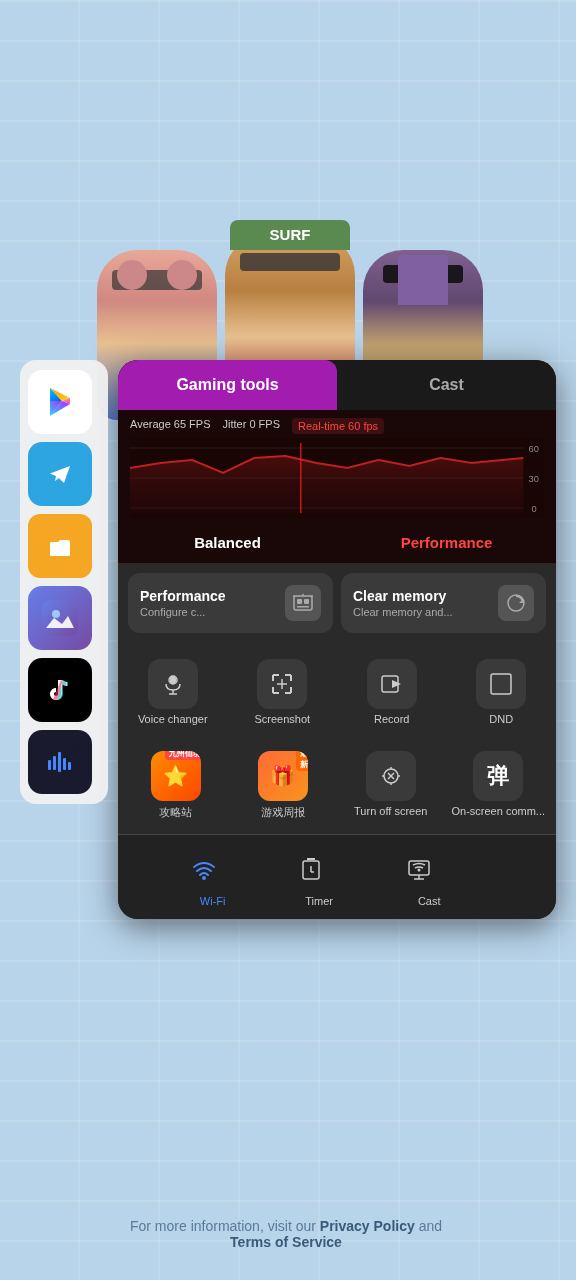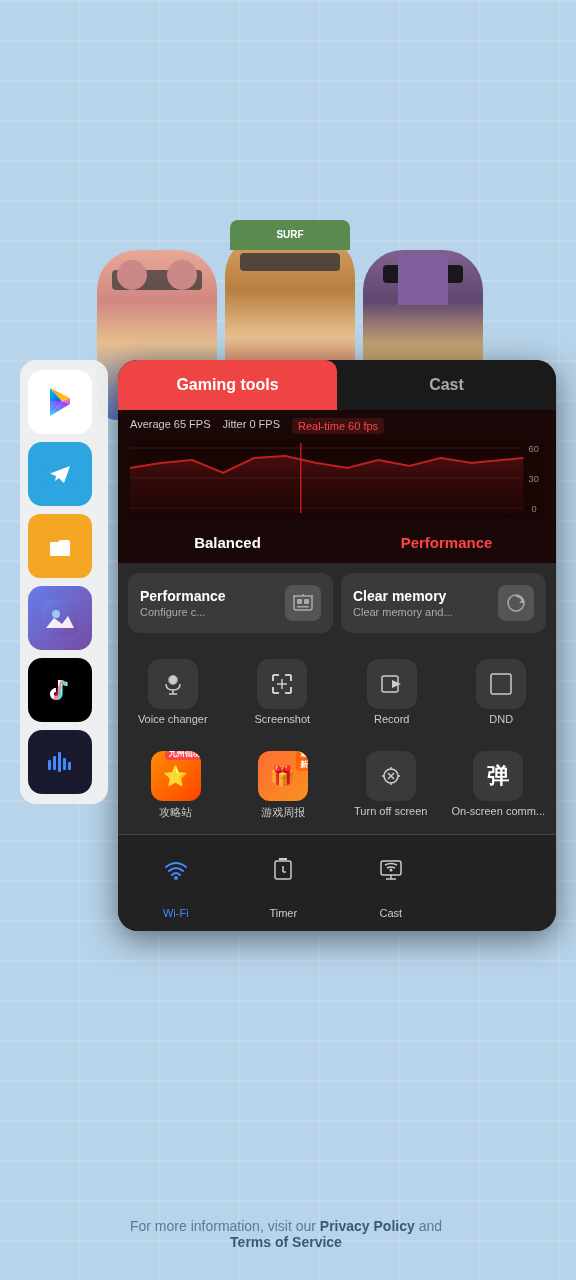--- a/index.html
+++ b/index.html
@@ -104,21 +104,21 @@
       flex: 1;
       padding: 16px 0;
       text-align: center;
       font-size: 16px;
       font-weight: 600;
       cursor: pointer;
       color: #aaa;
     }
 
     .tab.active {
-      background: #ef4444;
+      background: #a21caf;
       color: white;
       border-radius: 12px 12px 0 0;
     }
 
     
     .fps-section {
       background: #1a0808;
       padding: 8px 12px 0;
     }
 
@@ -293,22 +293,22 @@
       display: grid;
       grid-template-columns: repeat(4, 1fr);
       background: #222;
       border-top: 1px solid #444;
       padding: 8px 4px;
     }
 
     .bottom-tool {
       display: flex;
       flex-direction: column;
-      align-items: center;
-      gap: 16px;
+      align-items: flex-end;
+      gap: 4px;
       cursor: pointer;
       padding: 4px;
     }
 
     .bottom-icon {
       width: 44px;
       height: 44px;
       display: flex;
       align-items: center;
       justify-content: center;
@@ -354,21 +354,21 @@
 <div class="bg-wall"></div>
 
 <div class="characters">
   <div style="width:120px;height:170px;background:linear-gradient(180deg,#e8a898 0%,#d08880 30%,#e8c090 55%,#5878c8 100%);border-radius:40px 40px 20px 20px;position:relative;margin:0 4px;">
 
     <div style="position:absolute;top:20px;left:15px;right:15px;height:20px;background:#333;border-radius:4px;opacity:0.7"></div>
     <div style="position:absolute;top:10px;left:20px;width:30px;height:30px;background:#cc8888;border-radius:50%"></div>
     <div style="position:absolute;top:10px;right:20px;width:30px;height:30px;background:#cc8888;border-radius:50%"></div>
   </div>
   <div style="width:130px;height:185px;background:linear-gradient(180deg,#d4a060 0%,#b88040 30%,#e8c090 55%,#c04040 100%);border-radius:40px 40px 20px 20px;position:relative;margin:0 4px;z-index:3;">
-    <div style="position:absolute;top:-15px;left:5px;right:5px;height:30px;background:#5a8a50;border-radius:8px 8px 0 0;font-size:10px;color:white;text-align:center;line-height:30px;font-weight:bold;">SURF</div>
+    <div style="position:absolute;top:-15px;left:5px;right:5px;height:30px;background:#5a8a50;border-radius:8px 8px 0 0;font-size:15px;color:white;text-align:center;line-height:30px;font-weight:bold;">SURF</div>
     <div style="position:absolute;top:18px;left:15px;right:15px;height:18px;background:#333;border-radius:4px;opacity:0.8"></div>
   </div>
   <div style="width:120px;height:170px;background:linear-gradient(180deg,#806090 0%,#604870 30%,#c0a070 55%,#e0c080 100%);border-radius:40px 40px 20px 20px;position:relative;margin:0 4px;">
     <div style="position:absolute;top:15px;left:20px;right:20px;height:18px;background:#111;border-radius:4px;opacity:0.9"></div>
     <div style="position:absolute;top:5px;left:50%;transform:translateX(-50%);width:50px;height:50px;background:#8060a0;border-radius:4px 4px 0 0"></div>
   </div>
 </div>
 
 <div class="sidebar">
 

